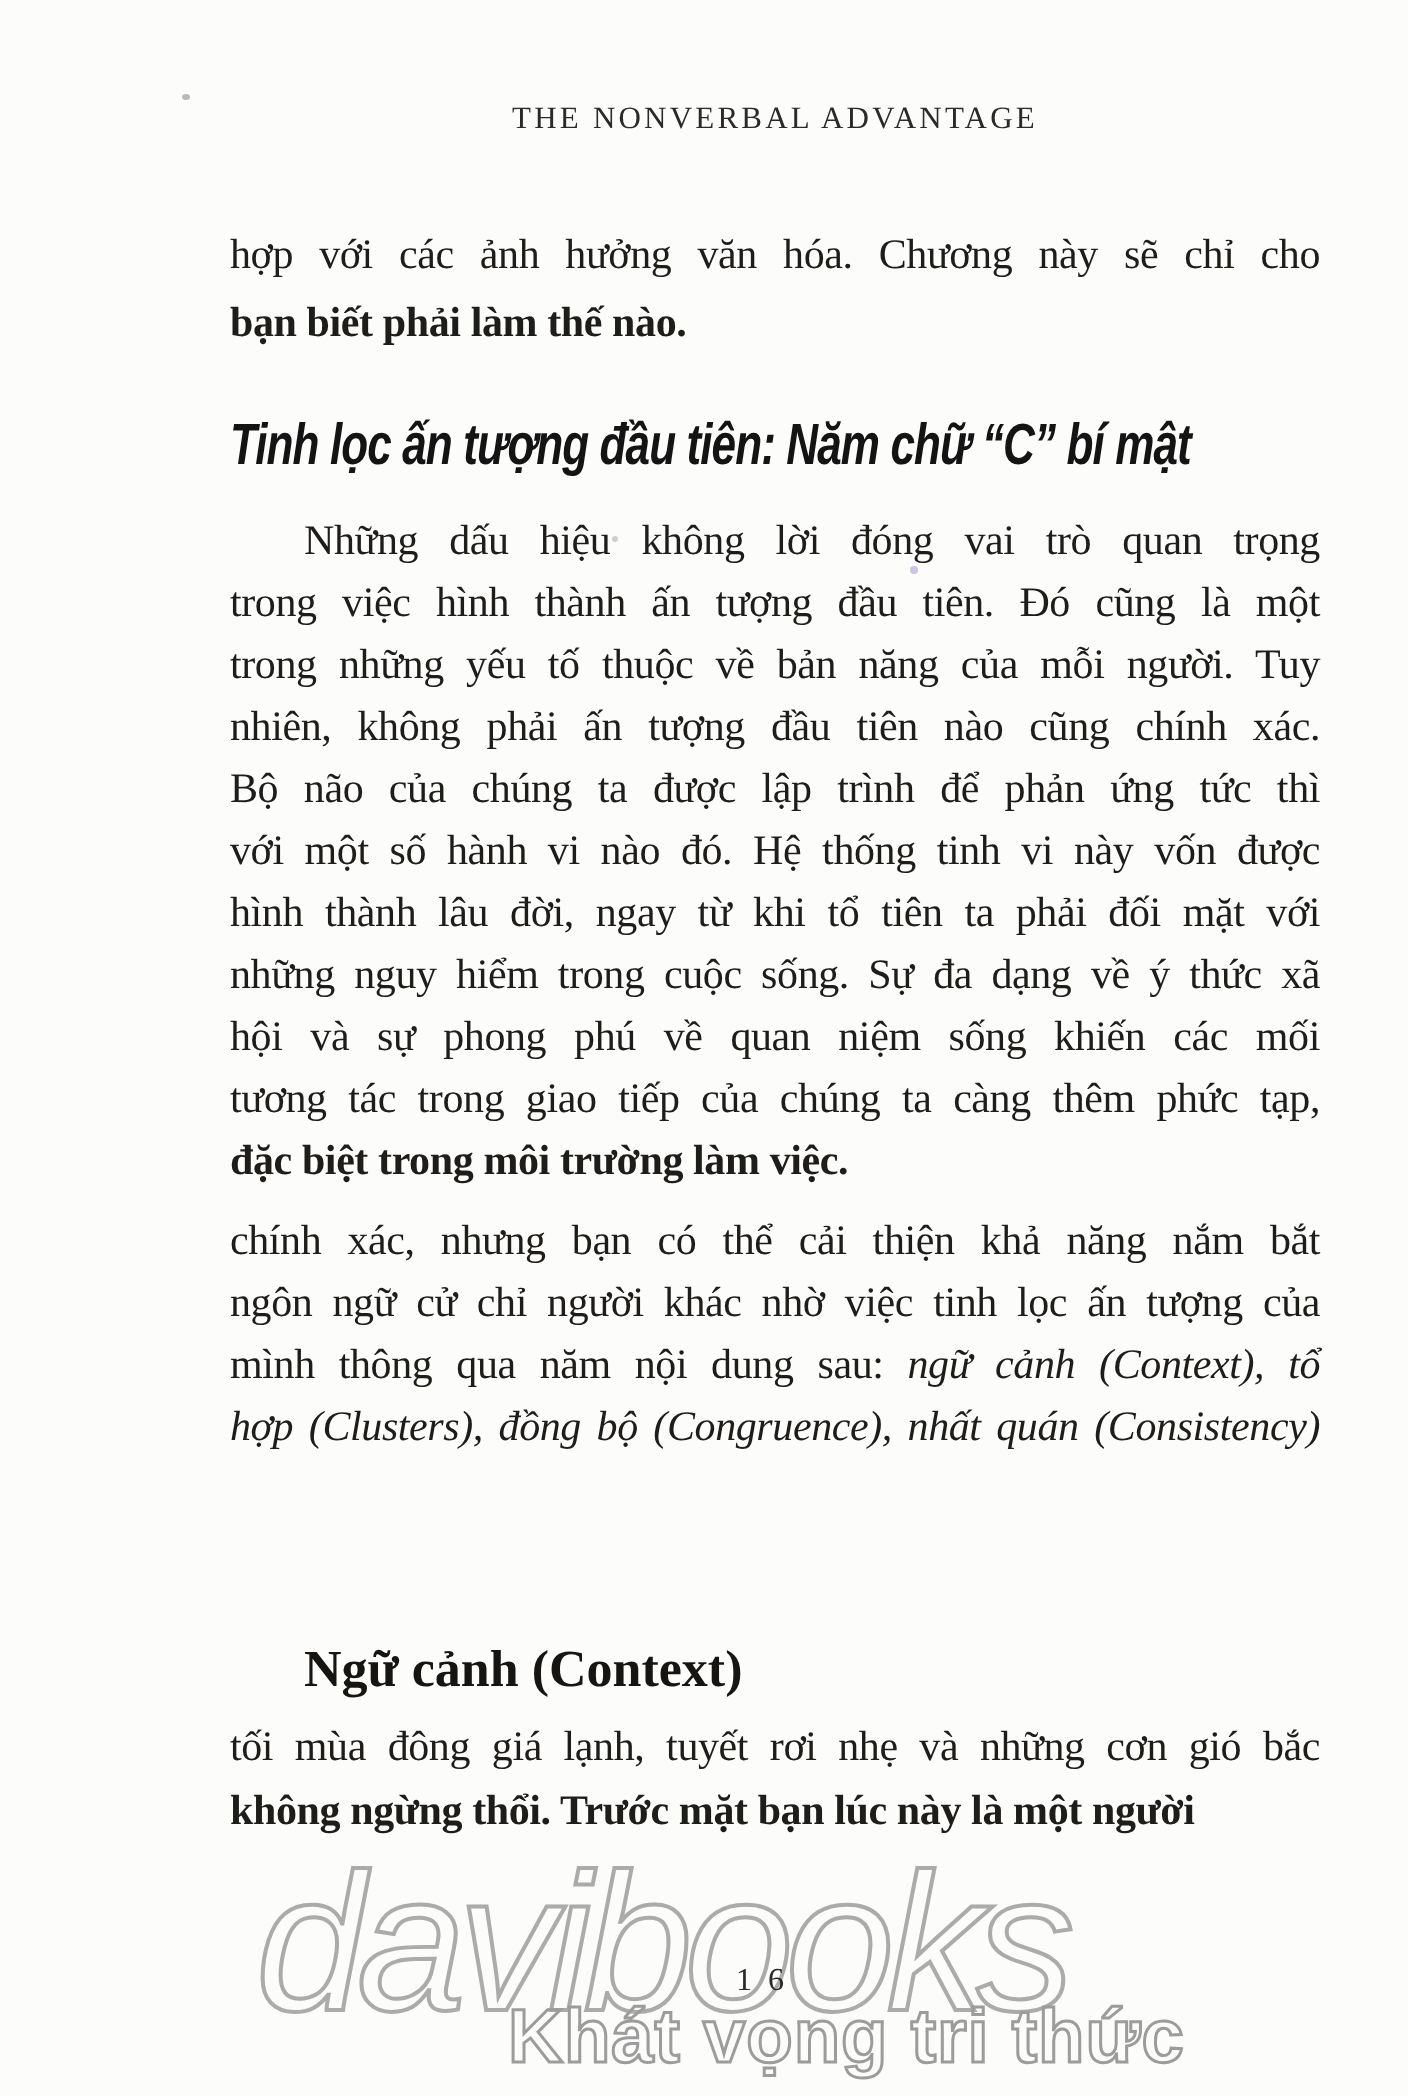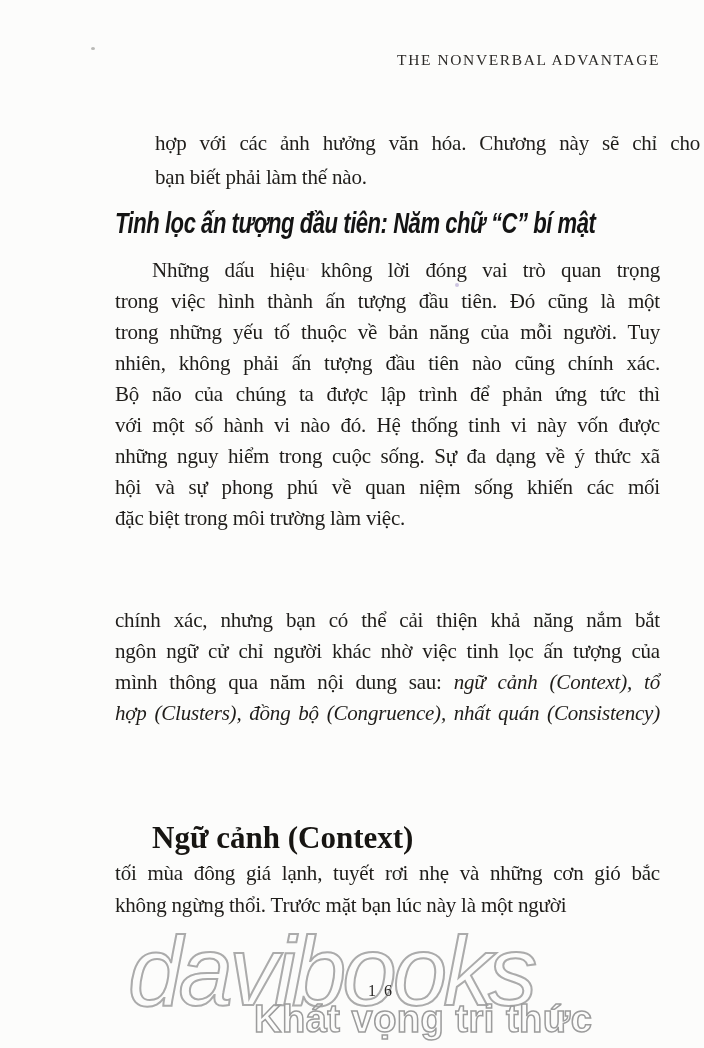--- a/index.html
+++ b/index.html
@@ -12,41 +12,41 @@
     background: #fcfcfb;
     overflow: hidden;
     color: #211f1c;
   }
   
   .running-header {
     position: absolute;
     top: 51px;
     left: 115px;
     width: 545px;
-    text-align: right;
+    text-align: center;
     font-size: 15.5px;
     letter-spacing: 1.6px;
     color: #2c2a28;
   }
   
   .para {
     position: absolute;
     left: 115px;
     width: 545px;
     font-size: 21px;
     letter-spacing: -0.2px;
     line-height: 31px;
     color: #1f1d1a;
   }
-  .para.p-cont  { top: 126px; line-height: 34px; margin-left: 40px; }
+  .para.p-cont  { top: 110px; line-height: 34px; }
   .para.p-main  { top: 255px; }
   .para.p-five  { top: 605px; }
   .para.p-ctx   { top: 857px; line-height: 32px; }
   .line { text-align: justify; text-align-last: justify; }
-  .line.last { text-align-last: left; }
+  .line.last { text-align-last: left; font-weight: bold; }
   .line.indent { text-indent: 37px; }
   .it { font-style: italic; }
   
   .section-heading {
     position: absolute;
     top: 207px;
     left: 115px;
     width: 680px;
     font-family: "Liberation Sans", sans-serif;
     font-weight: 700;
@@ -56,21 +56,21 @@
     color: #141414;
     transform: scaleX(0.76);
     transform-origin: left center;
     white-space: nowrap;
   }
   
   .sub-heading {
     position: absolute;
     top: 820px;
     left: 152px;
-    font-size: 31px;
+    font-size: 26px;
     font-weight: 700;
     color: #171512;
     white-space: nowrap;
   }
   
   .wm-brand {
     position: absolute;
     top: 922px;
     left: 128px;
     font-family: "Liberation Sans", sans-serif;
@@ -136,22 +136,24 @@
 
     <div class="section-heading">Tinh lọc ấn tượng đầu tiên: Năm chữ “C” bí mật</div>
 
     <div class="para p-main">
         <div class="line indent"><span>Những dấu hiệu không lời đóng vai trò quan trọng</span></div>
         <div class="line"><span>trong việc hình thành ấn tượng đầu tiên. Đó cũng là một</span></div>
         <div class="line"><span>trong những yếu tố thuộc về bản năng của mỗi người. Tuy</span></div>
         <div class="line"><span>nhiên, không phải ấn tượng đầu tiên nào cũng chính xác.</span></div>
         <div class="line"><span>Bộ não của chúng ta được lập trình để phản ứng tức thì</span></div>
         <div class="line"><span>với một số hành vi nào đó. Hệ thống tinh vi này vốn được</span></div>
+        <div class="line"><span>hình thành lâu đời, ngay từ khi tổ tiên ta phải đối mặt với</span></div>
         <div class="line"><span>những nguy hiểm trong cuộc sống. Sự đa dạng về ý thức xã</span></div>
         <div class="line"><span>hội và sự phong phú về quan niệm sống khiến các mối</span></div>
+        <div class="line"><span>tương tác trong giao tiếp của chúng ta càng thêm phức tạp,</span></div>
         <div class="line last"><span>đặc biệt trong môi trường làm việc.</span></div>
       </div>
 
     <div class="para p-five">
         <div class="line"><span>chính xác, nhưng bạn có thể cải thiện khả năng nắm bắt</span></div>
         <div class="line"><span>ngôn ngữ cử chỉ người khác nhờ việc tinh lọc ấn tượng của</span></div>
         <div class="line"><span>mình thông qua năm nội dung sau: </span><span class="it">ngữ cảnh (Context), tổ</span></div>
         <div class="line"><span class="it">hợp (Clusters), đồng bộ (Congruence), nhất quán (Consistency)</span></div>
       </div>
 

